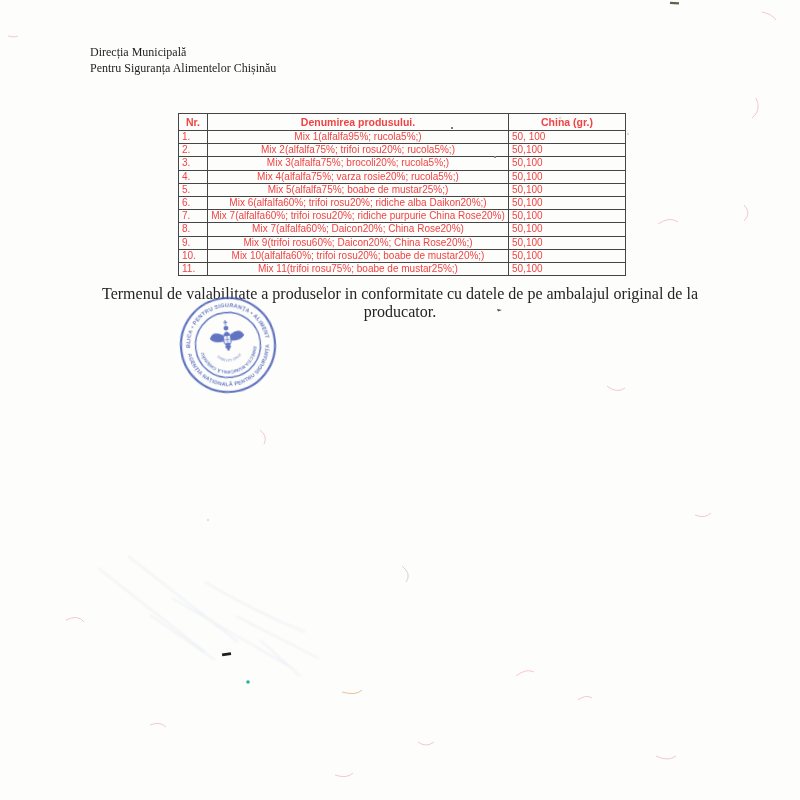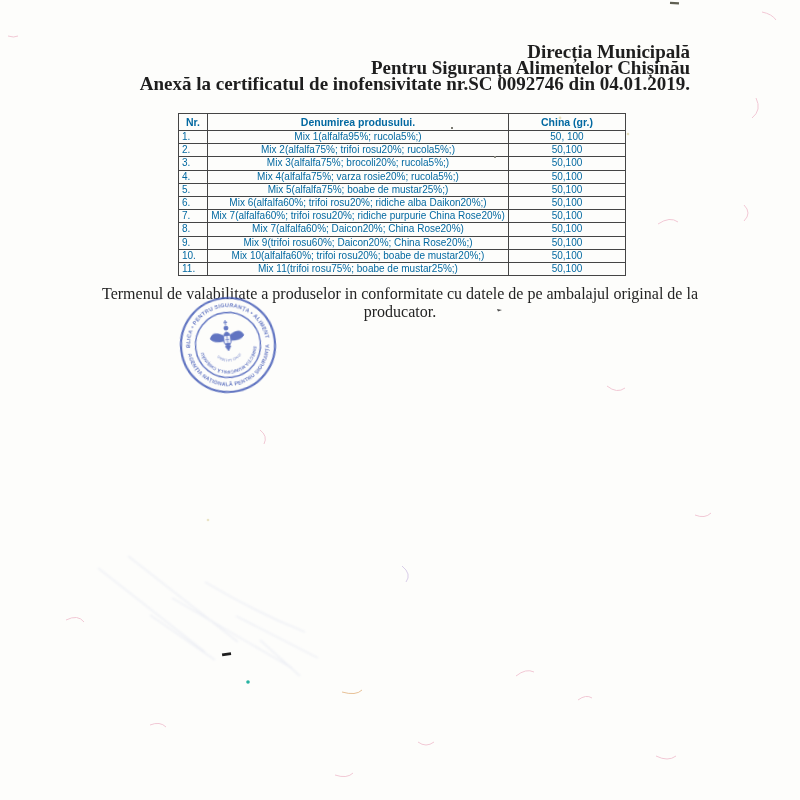--- a/index.html
+++ b/index.html
@@ -4,46 +4,46 @@
 <style>
   html,body{margin:0;padding:0;}
   body{
     width:800px;height:800px;position:relative;overflow:hidden;
     background:#fdfdfb;
     font-family:"Liberation Serif", serif;
   }
   .page{position:absolute;inset:0;}
   .doc-header{
     position:absolute;left:90px;top:44px;width:600px;
-    text-align:right;color:#1e1e1e;
-    font-weight:bold;font-size:19px;line-height:16px;
+    text-align:left;color:#1e1e1e;
+    font-weight:normal;font-size:12px;line-height:16px;
     font-family:"Liberation Serif", serif;
   }
   .product-table-wrap{
     position:absolute;left:178px;top:113px;width:447px;
   }
   table.product-table{
     border-collapse:collapse;width:447px;table-layout:fixed;
-    font-family:"Liberation Sans", sans-serif;color:#0369a1;padding-left:23px;
+    font-family:"Liberation Sans", sans-serif;color:#ef4444;padding-left:23px;
   }
   table.product-table, table.product-table th, table.product-table td{
     border:1px solid #454545;
   }
   table.product-table{border:1.6px solid #363636;}
   table.product-table th{
     height:16px;font-size:10.5px;font-weight:bold;padding:0 3px;
     text-align:center;line-height:1;
   }
   table.product-table td{
     height:12.2px;font-size:10px;line-height:1;padding:0 3px;
     white-space:nowrap;overflow:hidden;
   }
   td.nr-cell{padding-left:4px;text-align:left;}
   td.product-cell{padding-left:6px;text-align:center;}
-  td.mass-cell{text-align:center;}
+  td.mass-cell{text-align:left;}
   .col-nr{width:29px;}
   .col-produs{width:301px;}
   .col-masa{width:117px;}
   .footer-note{
     position:absolute;left:95px;top:285px;width:610px;
     text-align:center;font-size:16px;color:#242424;
     font-family:"Liberation Serif", serif;
   }
   .stamp{
     position:absolute;left:178px;top:295px;width:100px;height:100px;
@@ -52,21 +52,20 @@
   .artifacts{position:absolute;inset:0;pointer-events:none;}
 </style>
 </head>
 <body>
 
 <div class="page">
 
   <div class="doc-header">
     <div>Direcția Municipală</div>
     <div>Pentru Siguranța Alimentelor Chișinău</div>
-    <div>Anexă la certificatul de inofensivitate nr.SC 0092746 din 04.01.2019.</div>
   </div>
 
   <div class="product-table-wrap">
     <table class="product-table">
       <colgroup>
         <col class="col-nr">
           <col class="col-produs">
           <col class="col-masa">
       </colgroup>
       <thead>

